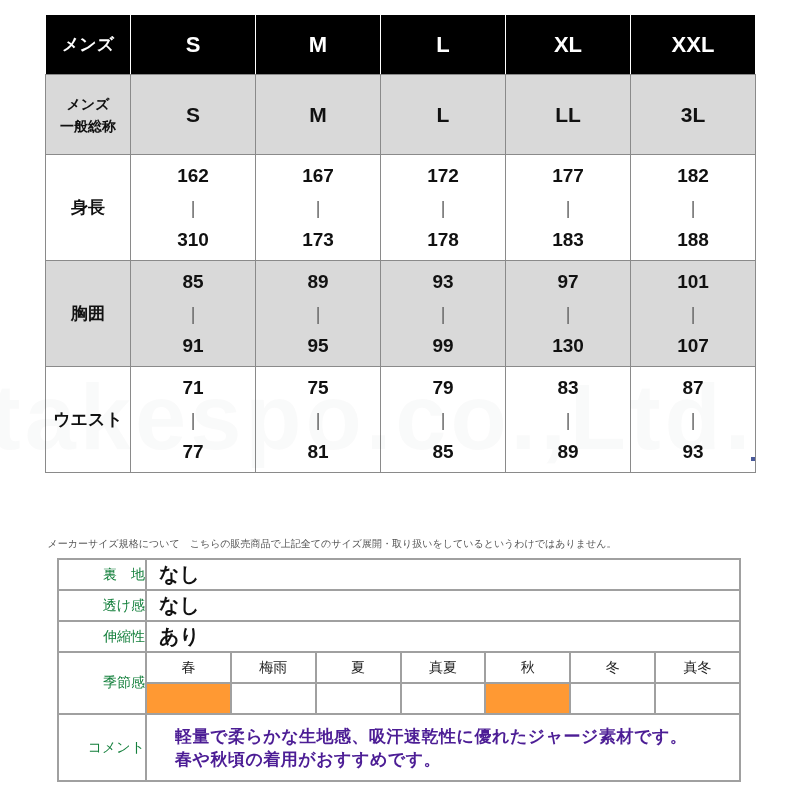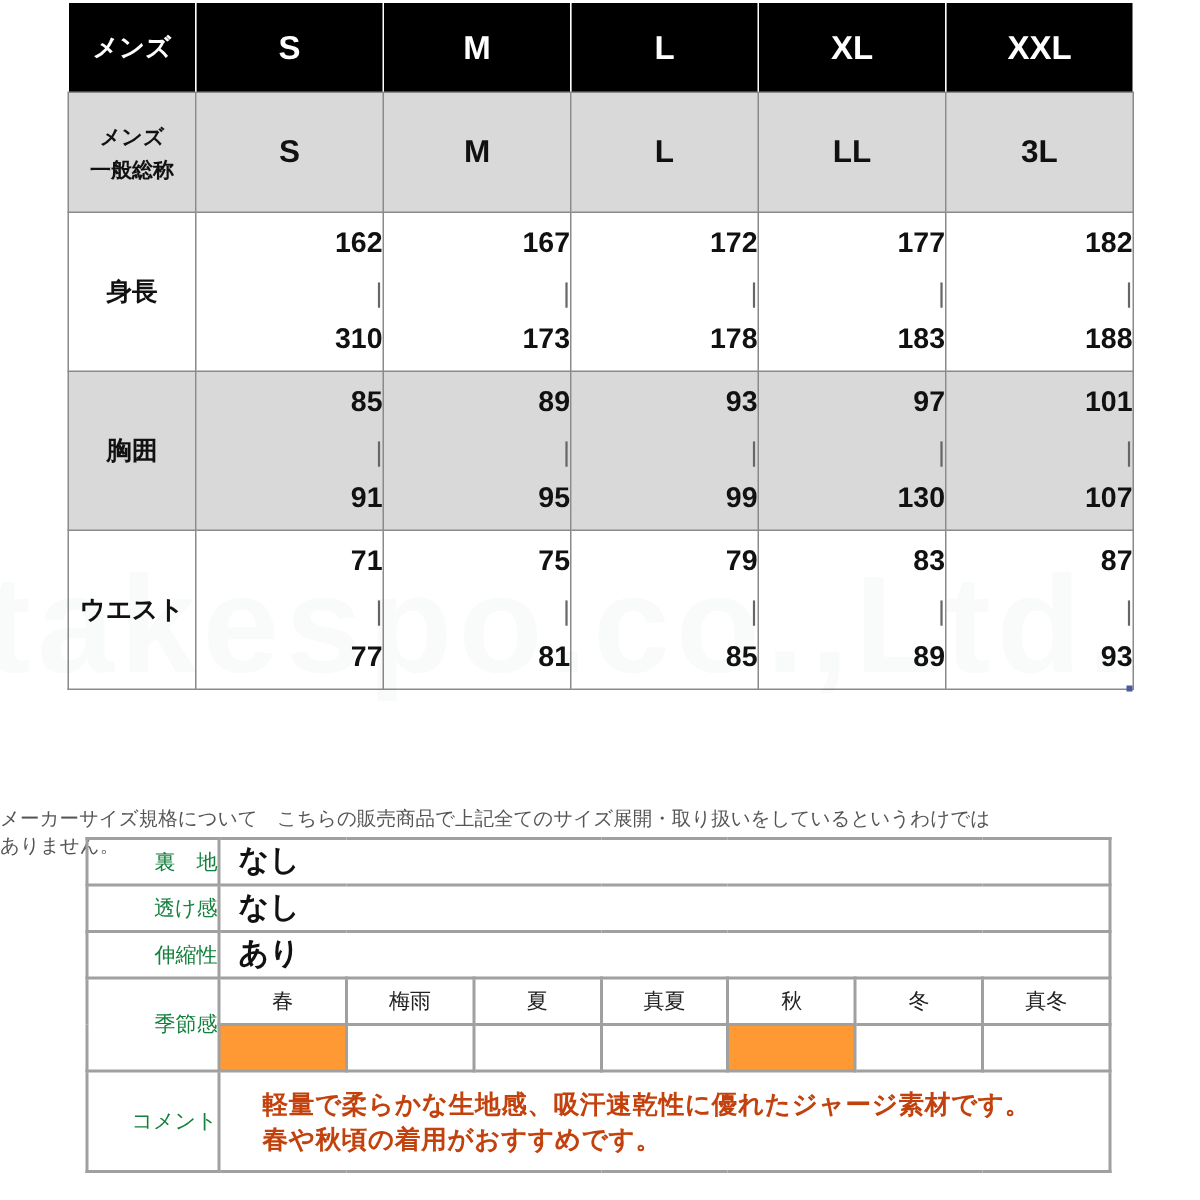--- a/index.html
+++ b/index.html
@@ -2,48 +2,48 @@
 <html><head>
 <meta charset="utf-8">
 <style>
   html, body { margin:0; padding:0; background:#ffffff; }
   body { width:800px; height:800px; position:relative; overflow:hidden;
          font-family:"Liberation Sans","DejaVu Sans",sans-serif; color:#111; }
   .watermark { position:absolute; left:-10px; top:365px; width:820px; font-size:92px; font-weight:bold;
                color:rgba(0,60,40,0.025); white-space:nowrap; letter-spacing:4px; pointer-events:none; z-index:3; }
 
   
-  table.size { position:absolute; left:45px; top:1px; border-collapse:collapse; table-layout:fixed; width:711px; z-index:1;padding-left:15px; }
+  table.size { position:absolute; left:45px; top:14px; border-collapse:collapse; table-layout:fixed; width:711px; z-index:1;padding-left:15px; }
   table.size td { border:1px solid #8a8a8a; text-align:center; vertical-align:middle; padding:0; }
   table.size col.lbl { width:85px; }
   table.size col.sz { width:125px; }
   tr.hdr td { background:#000; color:#fff; height:59px; font-size:22px; font-weight:bold; border-color:#fff #fff #8a8a8a #fff; }
   tr.hdr td:first-child { font-size:17px; }
   tr.gen td { background:#d9d9d9; height:79px; font-size:21px; font-weight:bold; }
   tr.gen td:first-child { font-size:14px; line-height:22px; }
   tr.meas td { height:105px; font-size:19px; font-weight:bold; }
   tr.meas td:first-child { font-size:17px; }
   tr.meas.grey td { background:#d9d9d9; }
-  .range { display:flex; flex-direction:column; align-items:flex-end; }
+  .range { display:flex; flex-direction:column; align-items:center; }
   .range .sep { font-weight:normal; color:#666; font-size:18px; line-height:32px; }
   .range .v { line-height:32px; }
   tr.notes td { height:72px; text-align:left; padding-left:5px; font-size:13px; font-weight:bold; line-height:24px; }
   .corner-mark { position:absolute; left:751px; top:457px; width:4px; height:4px; background:#4a5a9a; z-index:2; }
 
-  .caption { position:absolute; left:0; width:664px; top:537px; font-size:13px; color:#555; }
+  .caption { position:absolute; left:0; width:664px; top:537px; text-align:center; font-size:10px; color:#555; }
 
   
   table.props { position:absolute; left:57px; top:558px; border-collapse:collapse; table-layout:fixed; width:684px; }
   table.props td { border:2px solid #a0a0a0; padding:0; }
   table.props td.plbl { width:84px; text-align:right; font-size:14px; color:#15803d; }
   table.props td.pval { font-size:20px; font-weight:bold; padding-left:12px; height:29px; line-height:29px; }
   table.props td.ssn { text-align:center; font-size:14px; color:#222; height:29px; }
   table.props td.mark { height:29px; }
   table.props td.mark.on { background:#ff9933; }
-  table.props td.cmt { font-size:17px; font-weight:bold; padding-left:28px; line-height:23px; height:65px; color:#c2410c; letter-spacing:0.5px; }
+  table.props td.cmt { font-size:17px; font-weight:bold; padding-left:28px; line-height:23px; height:65px; color:#4c1d95; letter-spacing:0.5px; }
 </style>
 </head>
 <body>
 
 <div class="watermark">takespo.co.,Ltd.</div>
 
 <table class="size">
   <colgroup>
       <col class="lbl">
       <col class="sz">

